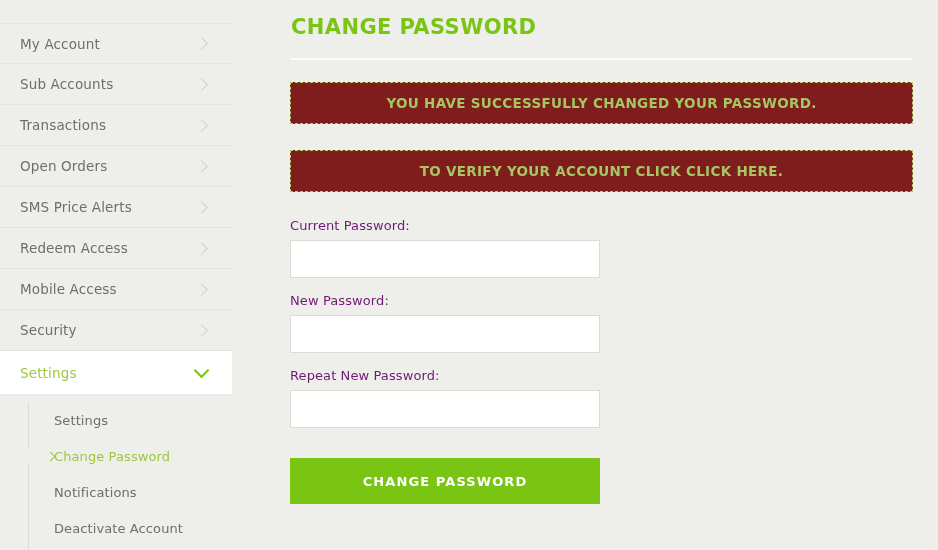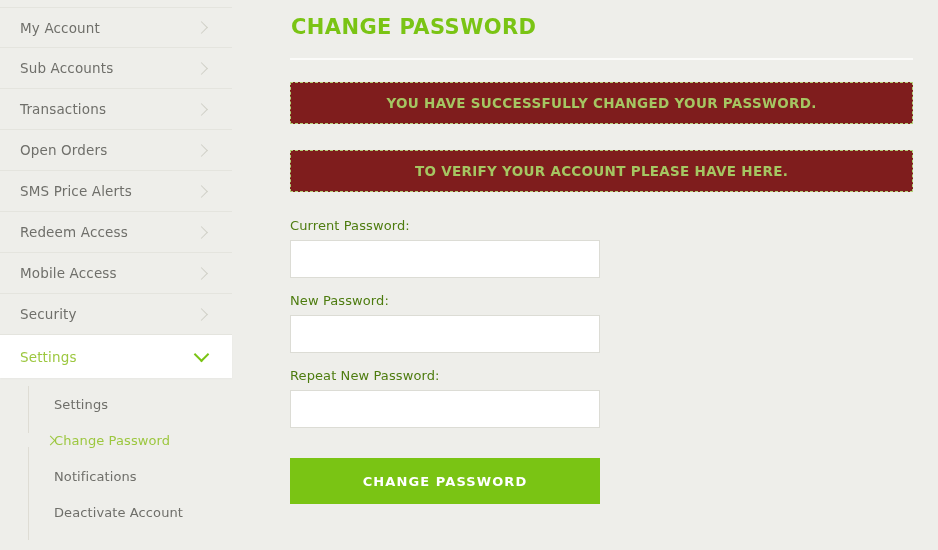--- a/index.html
+++ b/index.html
@@ -21,21 +21,21 @@
     width: 938px;
     height: 550px;
     position: relative;
   }
 
   
   .sidebar {
     width: 263px;
     flex: 0 0 263px;
     position: relative;
-    padding-top: 7px;
+    padding-top: 23px;
     background: #eeeeea;
   }
 
   .nav-item {
     position: relative;
     height: 41px;
     display: flex;
     align-items: center;
     padding-left: 20px;
     padding-right: 20px;
@@ -177,21 +177,21 @@
     font-weight: bold;
     cursor: pointer;
   }
 
   .form {
     margin-top: 26px;
     width: 310px;
   }
   .field-label {
     font-size: 13px;
-    color: #4d7c0f;
+    color: #701a75;
     margin-bottom: 7px;
     letter-spacing: 0.1px;
   }
   .field-input {
     width: 310px;
     height: 38px;
     background: #ffffff;
     border: 1px solid #dcdcd5;
     outline: none;
     font-size: 13px;
@@ -294,21 +294,21 @@
   <div class="main">
 
     <div class="page-title">CHANGE PASSWORD</div>
     <div class="title-rule"></div>
 
     <div class="alert">
       <span class="alert-text">YOU HAVE SUCCESSFULLY CHANGED YOUR PASSWORD.</span>
     </div>
 
     <div class="alert">
-      <span class="alert-text"><span>TO VERIFY YOUR ACCOUNT PLEASE HAVE </span><span class="alert-link">HERE</span><span>.</span></span>
+      <span class="alert-text"><span>TO VERIFY YOUR ACCOUNT CLICK CLICK </span><span class="alert-link">HERE</span><span>.</span></span>
     </div>
 
     <div class="form">
 
       <div class="field-group">
         <div class="field-label">Current Password:</div>
         <input class="field-input" type="password" value="" placeholder="" style="">
       </div>
 
       <div class="field-group">

